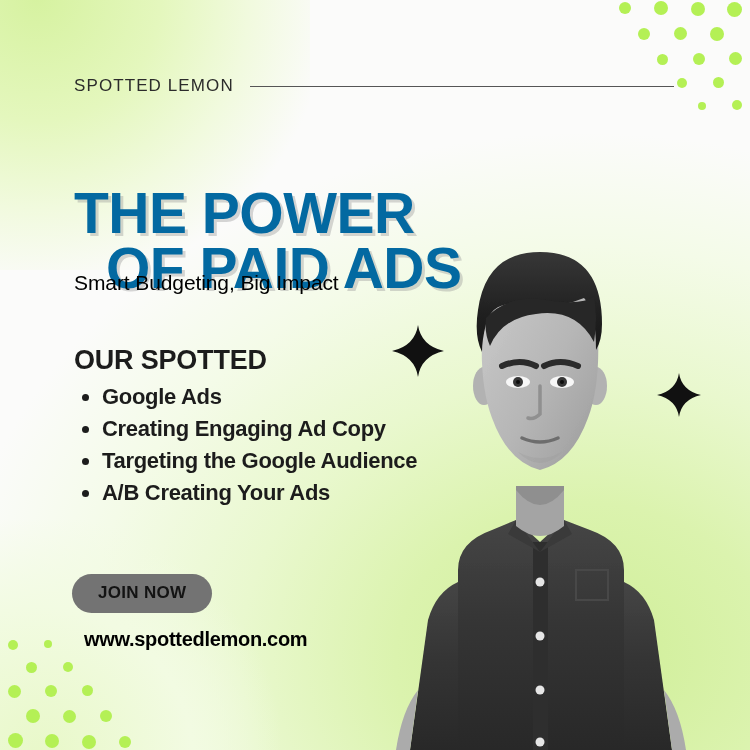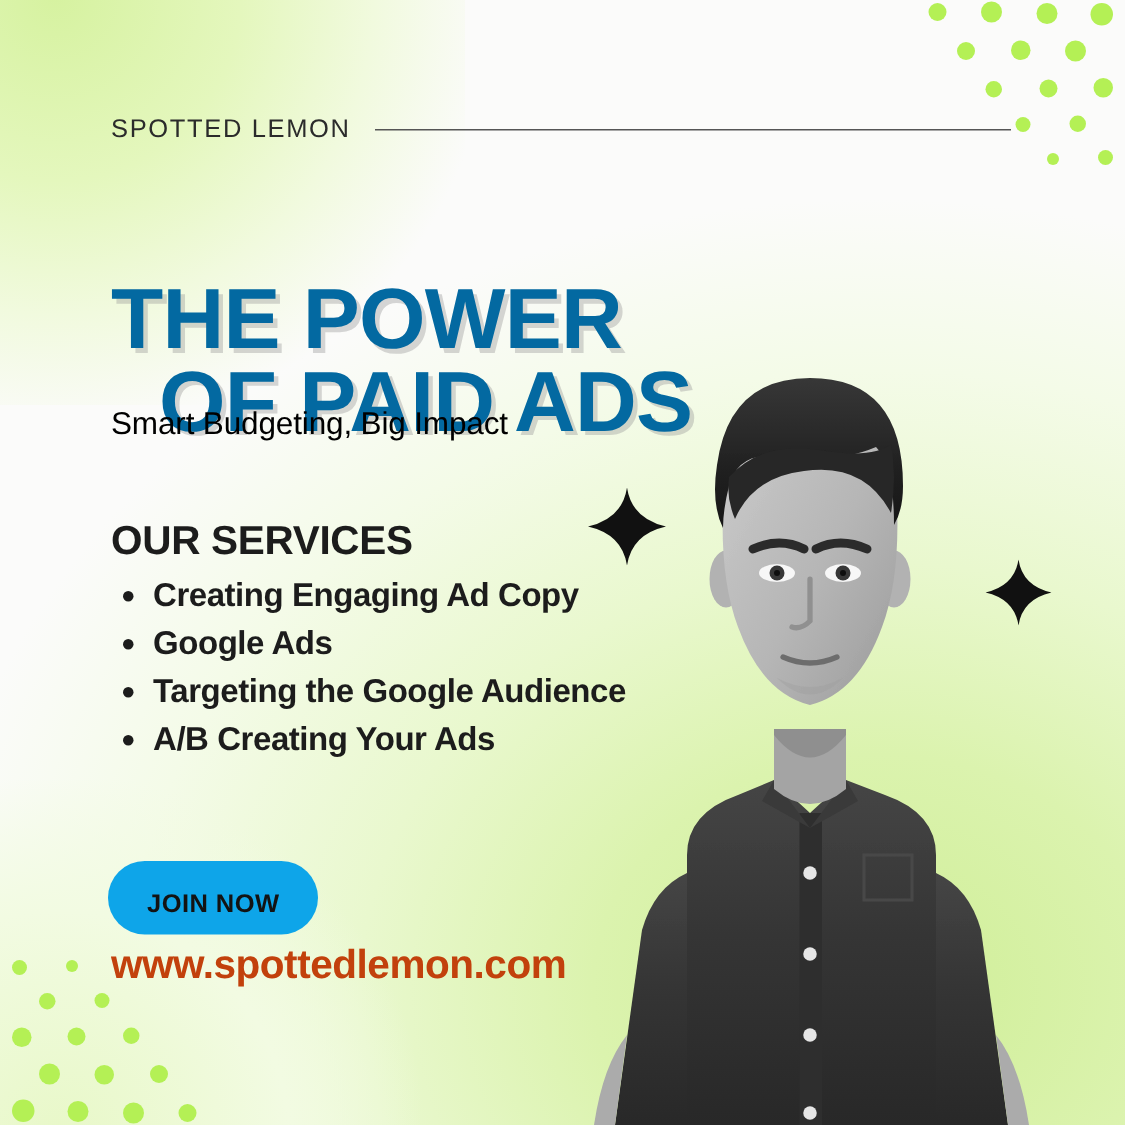--- a/index.html
+++ b/index.html
@@ -91,29 +91,29 @@
     font-size:22px;line-height:1.32;font-weight:700;color:#1c1c1c;
     letter-spacing:-0.3px;
   }
   .services-list li::before{
     content:"";position:absolute;left:8px;top:12px;
     width:7px;height:7px;border-radius:50%;background:#1c1c1c;
   }
 
   .cta{
     position:absolute;left:72px;top:574px;
-    padding:19px 26px 10px;border-radius:999px;
-    background:#0ea5e9;border:none;cursor:pointer;
+    padding:9px 26px 10px;border-radius:999px;
+    background:#737373;border:none;cursor:pointer;
     font-family:inherit;font-size:17px;font-weight:700;
     color:#131313;letter-spacing:0.3px;
   }
 
   .weburl{
-    position:absolute;left:74px;top:628px;
-    font-size:27px;font-weight:700;color:#c2410c;letter-spacing:-0.3px;
+    position:absolute;left:84px;top:628px;
+    font-size:20px;font-weight:700;color:#000000;letter-spacing:-0.3px;
   }
 </style>
 </head>
 <body>
 
 <div id="poster">
 
   <div class="wash wash-main"></div>
   <div class="wash wash-tl"></div>
   <div class="wash wash-bl"></div>
@@ -237,25 +237,25 @@
       <span class="brandrule"></span>
     </div>
 
     <h1 class="headline">
       <span class="l1">THE POWER</span>
       <span class="l2">OF PAID ADS</span>
     </h1>
 
     <div class="subtitle">Smart Budgeting, Big Impact</div>
 
-    <div class="services-title">OUR SERVICES</div>
+    <div class="services-title">OUR SPOTTED</div>
 
     <ul class="services-list">
+      <li>Google Ads</li>
       <li>Creating Engaging Ad Copy</li>
-      <li>Google Ads</li>
       <li>Targeting the Google Audience</li>
       <li>A/B Creating Your Ads</li>
     </ul>
 
     <button class="cta">JOIN NOW</button>
 
     <div class="weburl">www.spottedlemon.com</div>
 
   </div>
 </div>

